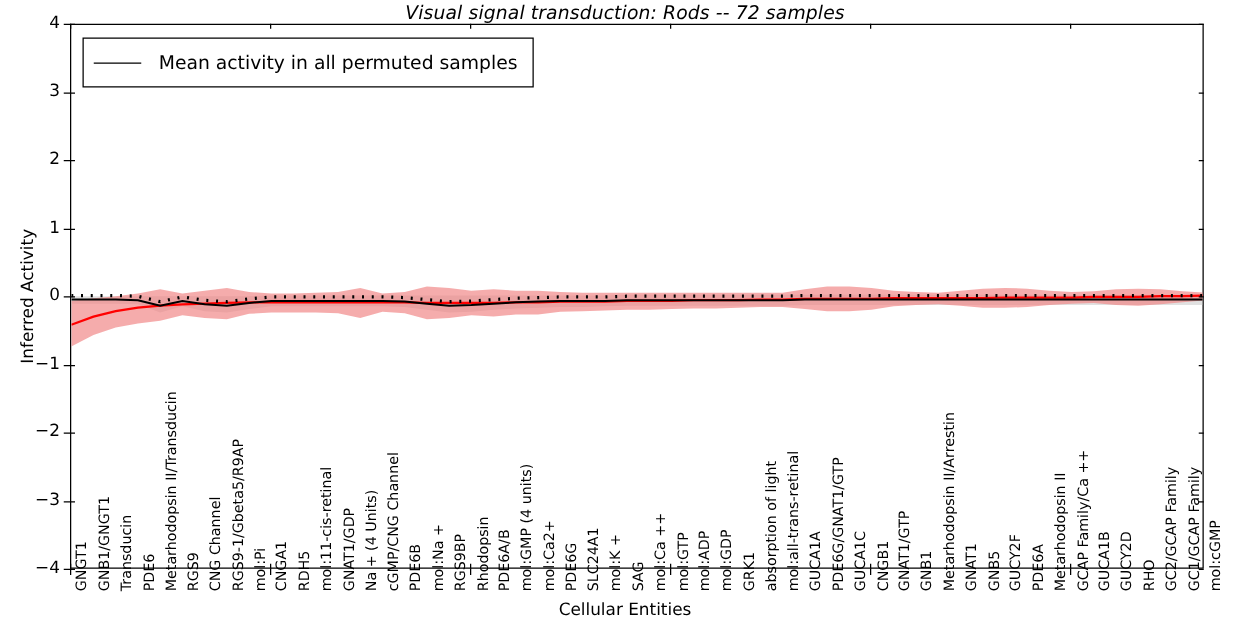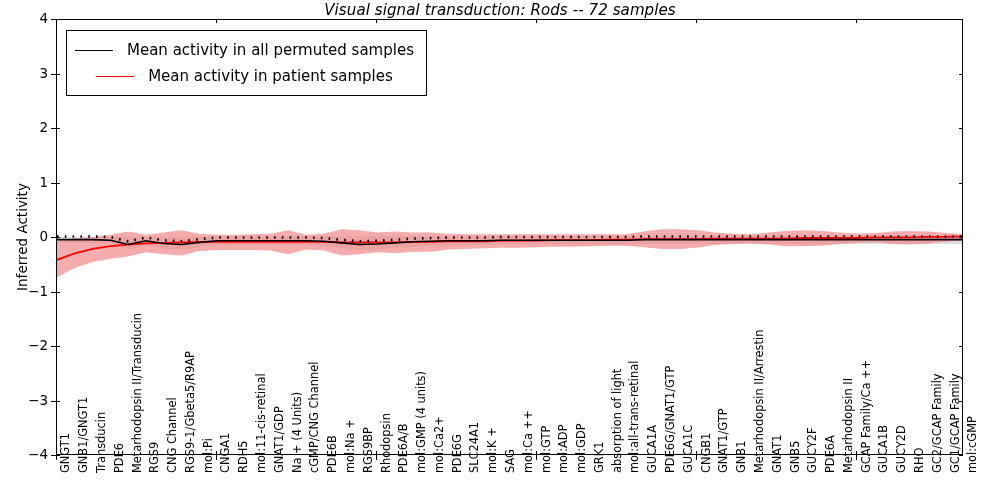--- a/index.html
+++ b/index.html
@@ -22,21 +22,21 @@
   .ylabel{position:absolute;font-size:13.5px;white-space:nowrap;
           transform:rotate(-90deg);transform-origin:0 0;}
   .xlabel{position:absolute;font-size:11.4px;white-space:nowrap;line-height:11px;
           transform:rotate(-90deg);transform-origin:0 0;}
   .xaxistitle{position:absolute;left:0;top:480px;width:1000px;text-align:center;
               font-size:13.5px;}
 
   
   .legend{position:absolute;left:66px;top:30px;background:#fff;
           border:1.1px solid #000;padding:6px 12px 6px 8px;}
-  .legrow{display:flex;align-items:center;height:26px;justify-content:center;}
+  .legrow{display:flex;align-items:center;height:26px;}
   .legline{width:38px;height:0;border-top:1.4px solid #000;margin-right:14px;}
   .legtext{font-size:15px;line-height:16px;white-space:nowrap;}
 </style>
 </head>
 <body>
 
 <div id="root">
 
   <div class="title">Visual signal transduction: Rods -- 72 samples</div>
 
@@ -165,19 +165,16 @@
       <div class="xlabel" style="left: 931.831px; top: 473px;">GC2/GCAP Family</div>
       <div class="xlabel" style="left: 949.616px; top: 473px;">GC1/GCAP Family</div>
       <div class="xlabel" style="left: 967.4px; top: 473px;">mol:cGMP</div>
     </div>
 
   <div class="legend" id="legend">
       <div class="legrow">
         <span class="legline" style="border-top-color: rgb(0, 0, 0);"></span>
         <span class="legtext">Mean activity in all permuted samples</span>
       </div>
-      <div class="legrow">
-        <span class="legline" style="border-top-color: rgb(255, 0, 0);"></span>
-        <span class="legtext">Mean activity in patient samples</span>
-      </div>
     </div>
 
+  <div class="xaxistitle">Cellular Entities</div>
 </div>
 
 </body></html>

